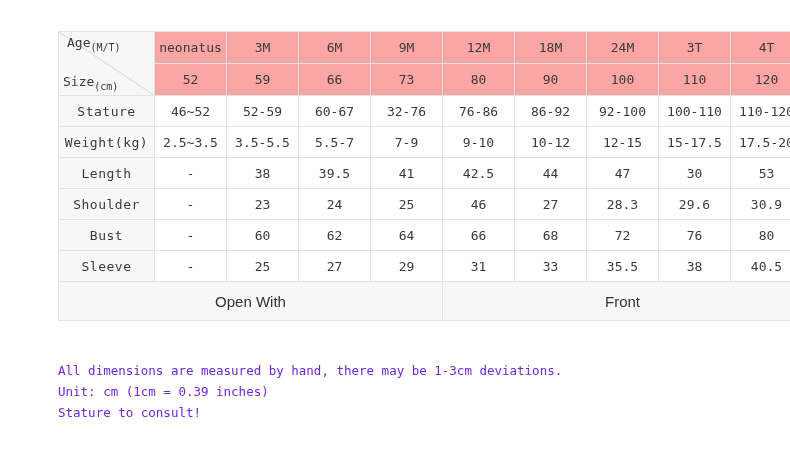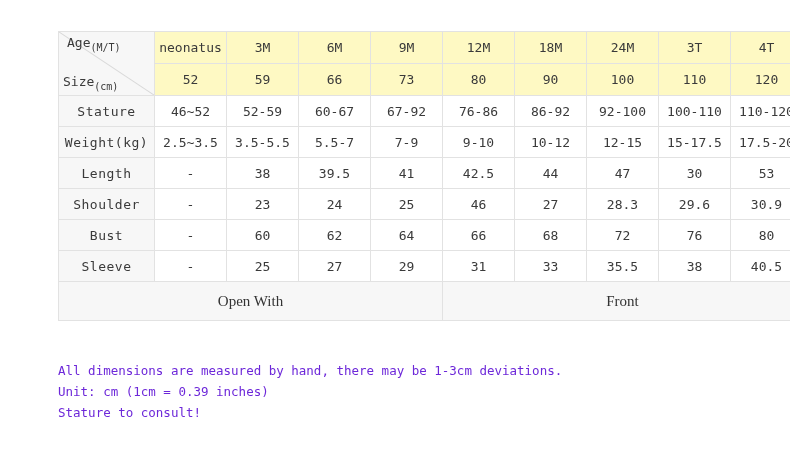--- a/index.html
+++ b/index.html
@@ -32,21 +32,21 @@
     border: 1px solid #e2e2e2;
     text-align: center;
     vertical-align: middle;
     font-size: 13px;
     color: #3a3a3a;
     height: 30px;
     padding: 0 2px;
     background: #ffffff;
   }
   .size-table tr.shaded td {
-    background: #fef9c3;
+    background: #fca5a5;
   }
   .col-head {
     width: 96px;
   }
   .col-data {
     width: 72px;
   }
   td.rowlabel {
     background: #f7f7f7 !important;
     font-size: 13px;
@@ -94,21 +94,21 @@
   .sub {
     font-size: 10px;
     vertical-align: sub;
   }
   .tall-head td {
     height: 31px;
   }
   td.openwith, td.front {
     height: 38px;
     font-size: 15px;
-    font-family: Liberation Serif, serif;
+    font-family: Liberation Sans, sans-serif;
     background: #f7f7f7 !important;
     color: #333333;
   }
   .notes {
     position: absolute;
     left: 58px;
     top: 360px;
     font-size: 12.5px;
     line-height: 21px;
     color: #6d28d9;
@@ -174,21 +174,21 @@
         <td>100</td>
         <td>110</td>
         <td>120</td>
       </tr>
 
       <tr>
         <td class="rowlabel">Stature</td>
         <td>46~52</td>
         <td>52-59</td>
         <td>60-67</td>
-        <td>67-92</td>
+        <td>32-76</td>
         <td>76-86</td>
         <td>86-92</td>
         <td>92-100</td>
         <td>100-110</td>
         <td>110-120</td>
       </tr>
 
       <tr>
         <td class="rowlabel">Weight(kg)</td>
         <td>2.5~3.5</td>

